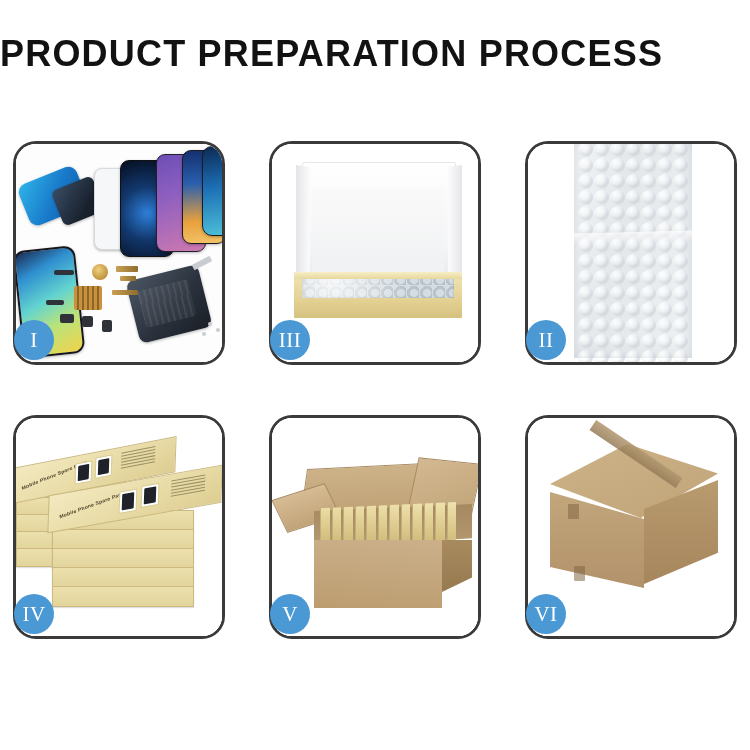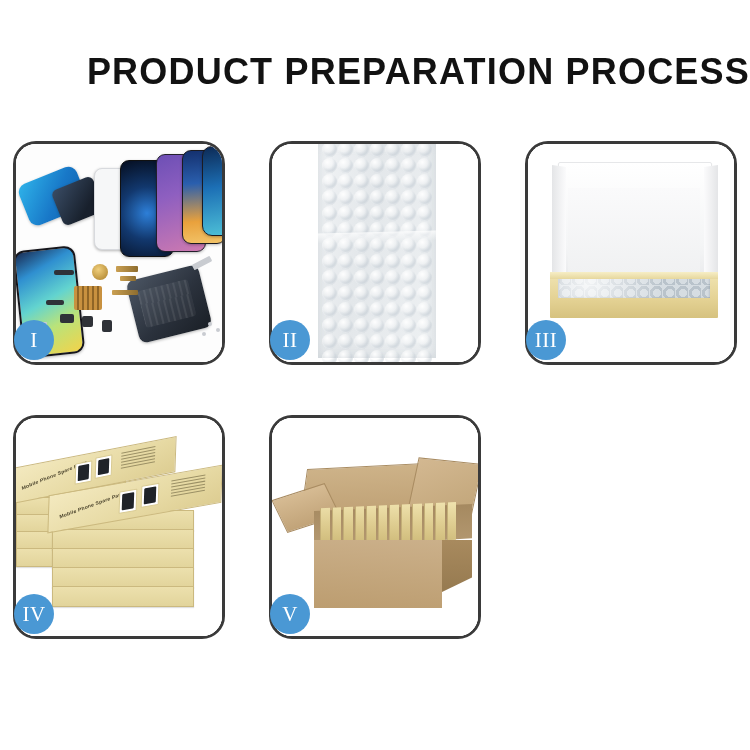--- a/index.html
+++ b/index.html
@@ -11,22 +11,22 @@
     height: 750px;
     background: #ffffff;
     font-family: "Liberation Sans", sans-serif;
     overflow: hidden;
     position: relative;
   }
 
   
   .header {
     width: 750px;
-    padding-top: 53px;
-    text-align: right;
+    padding-top: 35px;
+    text-align: left;
   }
   .page-title {
     font-family: "Liberation Sans", sans-serif;
     font-size: 36px;
     font-weight: bold;
     letter-spacing: 1.2px;
     color: #121212;
     line-height: 1.05;
     margin: 0;
     white-space: nowrap;
@@ -420,146 +420,146 @@
         <div class="chip sil" style="left:200px; top:184px; width:4px;height:4px;border-radius:50%;"></div>
         <div class="chip sil" style="left:186px; top:188px; width:4px;height:4px;border-radius:50%;"></div>
         <div class="chip sil" style="left:176px; top:116px; width:20px;height:6px;transform:rotate(-28deg);"></div>
       </div>
     </div>
     <div class="badge">I</div>
   </div>
 
   <div class="panel">
     <div class="panel-inner clip">
-      <div class="scene-bubble">
-        <div class="bubble-strip">
-          <div class="bubble-grid">
-            <span class="bub"></span>
-              <span class="bub"></span>
-              <span class="bub"></span>
-              <span class="bub"></span>
-              <span class="bub"></span>
-              <span class="bub"></span>
-              <span class="bub"></span>
-            <span class="bub"></span>
-              <span class="bub"></span>
-              <span class="bub"></span>
-              <span class="bub"></span>
-              <span class="bub"></span>
-              <span class="bub"></span>
-              <span class="bub"></span>
-            <span class="bub"></span>
-              <span class="bub"></span>
-              <span class="bub"></span>
-              <span class="bub"></span>
-              <span class="bub"></span>
-              <span class="bub"></span>
-              <span class="bub"></span>
-            <span class="bub"></span>
-              <span class="bub"></span>
-              <span class="bub"></span>
-              <span class="bub"></span>
-              <span class="bub"></span>
-              <span class="bub"></span>
-              <span class="bub"></span>
-            <span class="bub"></span>
-              <span class="bub"></span>
-              <span class="bub"></span>
-              <span class="bub"></span>
-              <span class="bub"></span>
-              <span class="bub"></span>
-              <span class="bub"></span>
-            <span class="bub"></span>
-              <span class="bub"></span>
-              <span class="bub"></span>
-              <span class="bub"></span>
-              <span class="bub"></span>
-              <span class="bub"></span>
-              <span class="bub"></span>
-            <span class="bub"></span>
-              <span class="bub"></span>
-              <span class="bub"></span>
-              <span class="bub"></span>
-              <span class="bub"></span>
-              <span class="bub"></span>
-              <span class="bub"></span>
-            <span class="bub"></span>
-              <span class="bub"></span>
-              <span class="bub"></span>
-              <span class="bub"></span>
-              <span class="bub"></span>
-              <span class="bub"></span>
-              <span class="bub"></span>
-            <span class="bub"></span>
-              <span class="bub"></span>
-              <span class="bub"></span>
-              <span class="bub"></span>
-              <span class="bub"></span>
-              <span class="bub"></span>
-              <span class="bub"></span>
-            <span class="bub"></span>
-              <span class="bub"></span>
-              <span class="bub"></span>
-              <span class="bub"></span>
-              <span class="bub"></span>
-              <span class="bub"></span>
-              <span class="bub"></span>
-            <span class="bub"></span>
-              <span class="bub"></span>
-              <span class="bub"></span>
-              <span class="bub"></span>
-              <span class="bub"></span>
-              <span class="bub"></span>
-              <span class="bub"></span>
-            <span class="bub"></span>
-              <span class="bub"></span>
-              <span class="bub"></span>
-              <span class="bub"></span>
-              <span class="bub"></span>
-              <span class="bub"></span>
-              <span class="bub"></span>
-            <span class="bub"></span>
-              <span class="bub"></span>
-              <span class="bub"></span>
-              <span class="bub"></span>
-              <span class="bub"></span>
-              <span class="bub"></span>
-              <span class="bub"></span>
-            <span class="bub"></span>
-              <span class="bub"></span>
-              <span class="bub"></span>
-              <span class="bub"></span>
-              <span class="bub"></span>
-              <span class="bub"></span>
-              <span class="bub"></span>
-          </div>
-          <div class="bubble-sheen"></div>
-        </div>
-      </div>
-    </div>
-    <div class="badge">II</div>
-  </div>
-
-  <div class="panel">
-    <div class="panel-inner clip">
       <div class="scene-whitebox">
         <div class="wb-lid"></div>
         <div class="wb-lid-flap-l"></div>
         <div class="wb-lid-flap-r"></div>
         <div class="wb-lid-inner"></div>
         <div class="wb-tray"></div>
         <div class="wb-tray-in"></div>
         <div class="wb-tray-lip"></div>
       </div>
     </div>
     <div class="badge">III</div>
   </div>
 
   <div class="panel">
     <div class="panel-inner clip">
+      <div class="scene-bubble">
+        <div class="bubble-strip">
+          <div class="bubble-grid">
+            <span class="bub"></span>
+              <span class="bub"></span>
+              <span class="bub"></span>
+              <span class="bub"></span>
+              <span class="bub"></span>
+              <span class="bub"></span>
+              <span class="bub"></span>
+            <span class="bub"></span>
+              <span class="bub"></span>
+              <span class="bub"></span>
+              <span class="bub"></span>
+              <span class="bub"></span>
+              <span class="bub"></span>
+              <span class="bub"></span>
+            <span class="bub"></span>
+              <span class="bub"></span>
+              <span class="bub"></span>
+              <span class="bub"></span>
+              <span class="bub"></span>
+              <span class="bub"></span>
+              <span class="bub"></span>
+            <span class="bub"></span>
+              <span class="bub"></span>
+              <span class="bub"></span>
+              <span class="bub"></span>
+              <span class="bub"></span>
+              <span class="bub"></span>
+              <span class="bub"></span>
+            <span class="bub"></span>
+              <span class="bub"></span>
+              <span class="bub"></span>
+              <span class="bub"></span>
+              <span class="bub"></span>
+              <span class="bub"></span>
+              <span class="bub"></span>
+            <span class="bub"></span>
+              <span class="bub"></span>
+              <span class="bub"></span>
+              <span class="bub"></span>
+              <span class="bub"></span>
+              <span class="bub"></span>
+              <span class="bub"></span>
+            <span class="bub"></span>
+              <span class="bub"></span>
+              <span class="bub"></span>
+              <span class="bub"></span>
+              <span class="bub"></span>
+              <span class="bub"></span>
+              <span class="bub"></span>
+            <span class="bub"></span>
+              <span class="bub"></span>
+              <span class="bub"></span>
+              <span class="bub"></span>
+              <span class="bub"></span>
+              <span class="bub"></span>
+              <span class="bub"></span>
+            <span class="bub"></span>
+              <span class="bub"></span>
+              <span class="bub"></span>
+              <span class="bub"></span>
+              <span class="bub"></span>
+              <span class="bub"></span>
+              <span class="bub"></span>
+            <span class="bub"></span>
+              <span class="bub"></span>
+              <span class="bub"></span>
+              <span class="bub"></span>
+              <span class="bub"></span>
+              <span class="bub"></span>
+              <span class="bub"></span>
+            <span class="bub"></span>
+              <span class="bub"></span>
+              <span class="bub"></span>
+              <span class="bub"></span>
+              <span class="bub"></span>
+              <span class="bub"></span>
+              <span class="bub"></span>
+            <span class="bub"></span>
+              <span class="bub"></span>
+              <span class="bub"></span>
+              <span class="bub"></span>
+              <span class="bub"></span>
+              <span class="bub"></span>
+              <span class="bub"></span>
+            <span class="bub"></span>
+              <span class="bub"></span>
+              <span class="bub"></span>
+              <span class="bub"></span>
+              <span class="bub"></span>
+              <span class="bub"></span>
+              <span class="bub"></span>
+            <span class="bub"></span>
+              <span class="bub"></span>
+              <span class="bub"></span>
+              <span class="bub"></span>
+              <span class="bub"></span>
+              <span class="bub"></span>
+              <span class="bub"></span>
+          </div>
+          <div class="bubble-sheen"></div>
+        </div>
+      </div>
+    </div>
+    <div class="badge">II</div>
+  </div>
+
+  <div class="panel">
+    <div class="panel-inner clip">
       <div class="scene-stack">
 
         <div class="sbox" style="left:0px;  top:62px;  width:108px; height:17px;"></div>
         <div class="sbox" style="left:0px;  top:79px;  width:108px; height:17px;"></div>
         <div class="sbox" style="left:0px;  top:96px;  width:108px; height:17px;"></div>
         <div class="sbox" style="left:0px;  top:113px; width:108px; height:17px;"></div>
         <div class="sbox" style="left:0px;  top:130px; width:108px; height:17px;"></div>
 
         <div class="sbox-top" style="left:-4px; top:34px; width:162px; height:34px; transform:skewY(-11deg) skewX(-2deg);">
           <div class="sbox-label" style="left:8px; top:11px; transform:rotate(-12deg);">Mobile Phone Spare Parts</div>
@@ -628,14 +628,27 @@
             <i></i>
             <i></i>
         </div>
         <div class="ct-side2"></div>
         <div class="ct-front"></div>
       </div>
     </div>
     <div class="badge">V</div>
   </div>
 
+  <div class="panel">
+    <div class="panel-inner clip">
+      <div class="scene-sealed">
+        <div class="sl-top"></div>
+        <div class="sl-tape"></div>
+        <div class="sl-front"></div>
+        <div class="sl-right"></div>
+        <div class="sl-tab" style="left:40px; top:86px;"></div>
+        <div class="sl-tab" style="left:46px; top:148px;"></div>
+      </div>
+    </div>
+    <div class="badge">VI</div>
+  </div>
 
 </div>
 
 </body></html>

